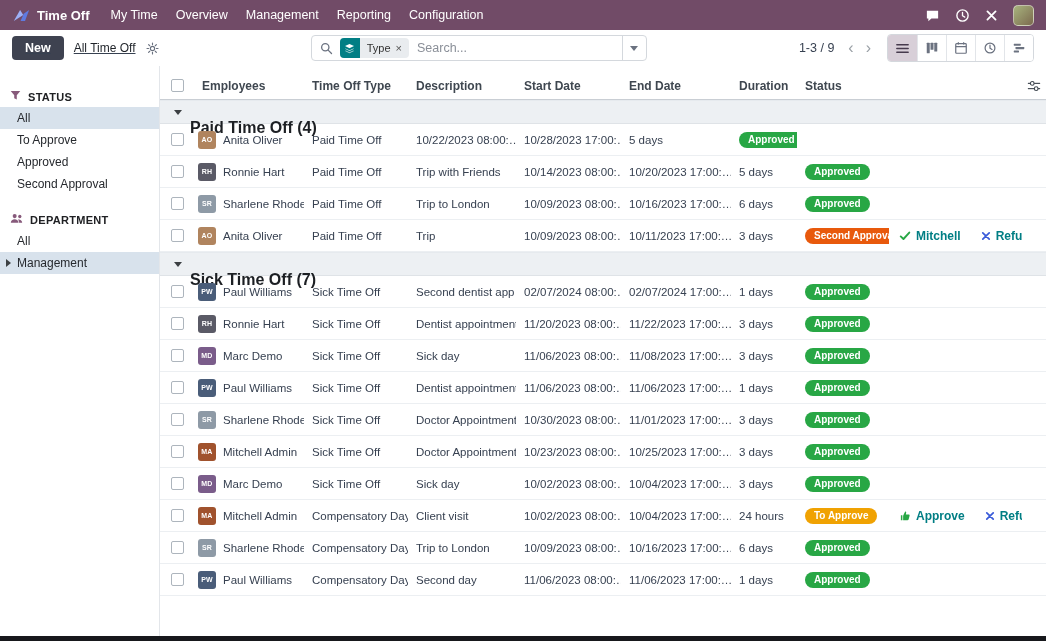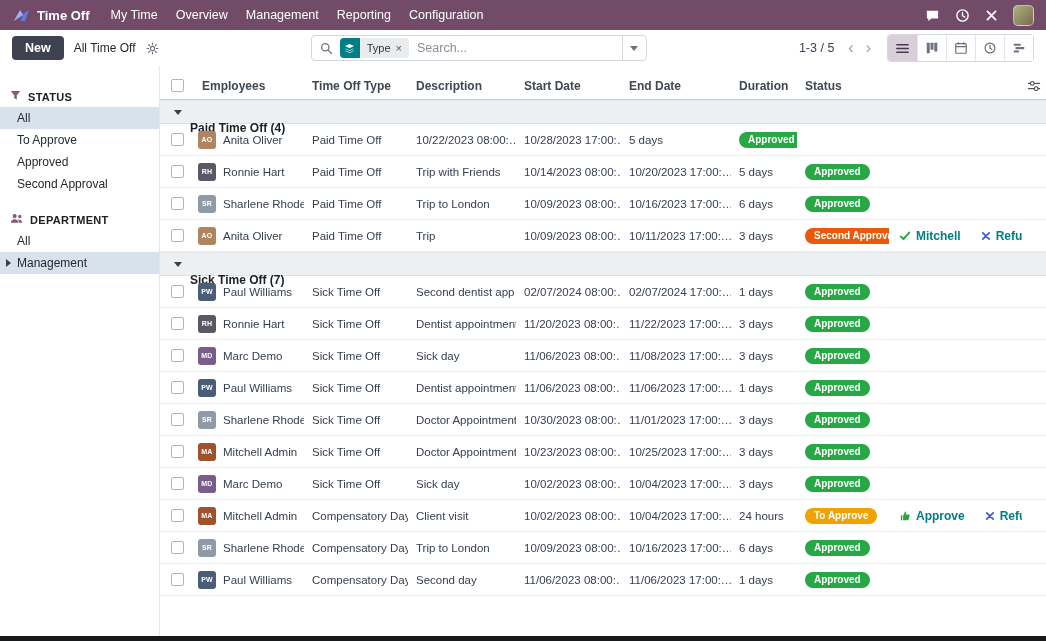--- a/index.html
+++ b/index.html
@@ -11,21 +11,21 @@
   .brand{display:flex;align-items:center;gap:7px;margin-right:12px;cursor:pointer;}
   .app-name{font-weight:700;font-size:13px;}
   .menu{display:flex;align-items:center;}
   .menu-item{padding:0 9px;font-size:12.5px;line-height:30px;cursor:pointer;}
   .topbar-right{margin-left:auto;display:flex;align-items:center;gap:15px;}
   .tb-icon{display:flex;align-items:center;justify-content:center;cursor:pointer;}
   .user-avatar{width:21px;height:21px;border-radius:5px;background:linear-gradient(135deg,#a8b37e,#7b6a4e);border:1px solid rgba(255,255,255,.5);cursor:pointer;}
 
   
   .control-panel{height:36px;display:flex;align-items:center;padding:0 12px;}
-  .cp-left{display:flex;align-items:center;gap:10px;}
+  .cp-left{display:flex;align-items:center;gap:10px;text-decoration:underline;}
   .new-btn{background:#3e4250;color:#fff;border:none;border-radius:4px;padding:5px 13px;font-size:12.5px;font-weight:600;cursor:pointer;font-family:inherit;}
   .page-title{font-size:12px;font-weight:500;color:#1f2329;}
   .title-gear{display:flex;cursor:pointer;}
   .cp-center{flex:1;display:flex;justify-content:center;}
   .searchbox{width:336px;height:26px;border:1px solid #d4d8dd;border-radius:4px;display:flex;align-items:center;padding-left:8px;background:#fff;}
   .search-icon{margin-right:7px;display:flex;}
   .facet{display:flex;align-items:center;background:#e9ecef;border-radius:4px;overflow:hidden;height:20px;margin-right:8px;flex:none;cursor:pointer;}
   .facet-icon{background:var(--accent,#017e84);height:20px;width:20px;display:flex;align-items:center;justify-content:center;}
   .facet-label{padding:0 5px 0 7px;font-size:11px;color:#333;}
   .facet-x{padding-right:7px;color:#555;font-size:11px;}
@@ -57,21 +57,21 @@
   .th{font-weight:700;font-size:12px;color:#3f4750;cursor:pointer;}
   .cell{display:flex;align-items:center;overflow:hidden;white-space:nowrap;padding-left:8px;}
   .cb-cell{justify-content:center;padding-left:0;}
   .cb{width:13px;height:13px;border:1px solid #adb5bd;border-radius:2px;background:#fff;display:inline-block;cursor:pointer;flex:none;}
   .emp-cell{padding-left:4px;gap:7px;}
   .avatar{width:18px;height:18px;border-radius:3px;flex:none;display:flex;align-items:center;justify-content:center;color:#fff;font-size:7px;font-weight:700;letter-spacing:.2px;}
   .rows{flex:1;overflow:hidden;}
   .row{height:32px;border-bottom:1px solid #eceff2;font-size:11.5px;cursor:pointer;background:#fff;}
   .group-row{height:24px;background:#edf0f3;border-bottom:1px solid #dfe3e7;border-top:1px solid #e6eaee;display:flex;align-items:center;padding-left:14px;gap:8px;cursor:pointer;}
   .group-caret{width:0;height:0;border-left:4px solid transparent;border-right:4px solid transparent;border-top:5px solid #3c4043;}
-  .group-label{font-size:12px;font-weight:700;color:#1c1f23;margin-top:32px;}
+  .group-label{font-size:16px;font-weight:700;color:#1c1f23;margin-top:32px;}
   .pill{padding:2.5px 9px;border-radius:10px;color:#fff;font-size:10px;font-weight:700;white-space:nowrap;}
   .actions-cell{gap:20px;padding-left:10px;}
   .action-btn{display:flex;align-items:center;gap:5px;background:none;border:none;color:var(--accent,#017e84);font-size:12px;font-weight:600;cursor:pointer;font-family:inherit;padding:0;white-space:nowrap;}
   .action-icon{display:flex;align-items:center;}
   .gear-cell{padding-left:0;justify-content:center;}
   .opt-cols{display:flex;cursor:pointer;}
 
   .bottom-strip{position:absolute;left:0;bottom:0;width:100%;height:5px;background:#17181c;}
 </style>
 </head>
@@ -157,21 +157,21 @@
         <span class="facet-x">×</span>
       </span>
       <input class="search-input" placeholder="Search..." style="">
       <span class="search-caret">
         <span class="caret-down"></span>
       </span>
     </div>
   </div>
   <div class="cp-right">
     <div class="pager">
-      <span class="pager-text">1-3 / 5</span>
+      <span class="pager-text">1-3 / 9</span>
       <button class="pager-btn">‹</button>
       <button class="pager-btn">›</button>
     </div>
     <div class="view-switcher">
       <button class="vbtn active">
         <svg width="15" height="15" viewBox="0 0 16 16">
             <path d="M2 4h12M2 8h12M2 12h12" stroke="#463a4d" stroke-width="1.7" stroke-linecap="round"></path>
           </svg>
       </button>
       <button class="vbtn">

